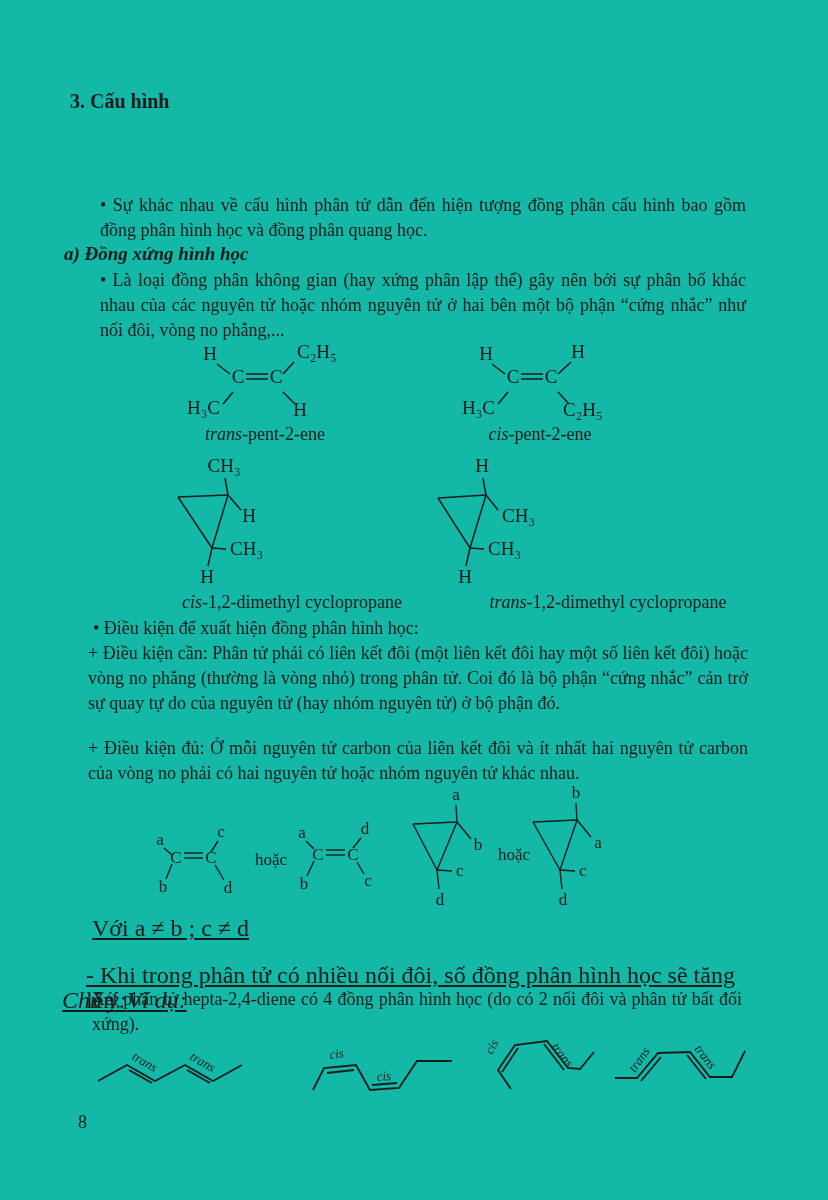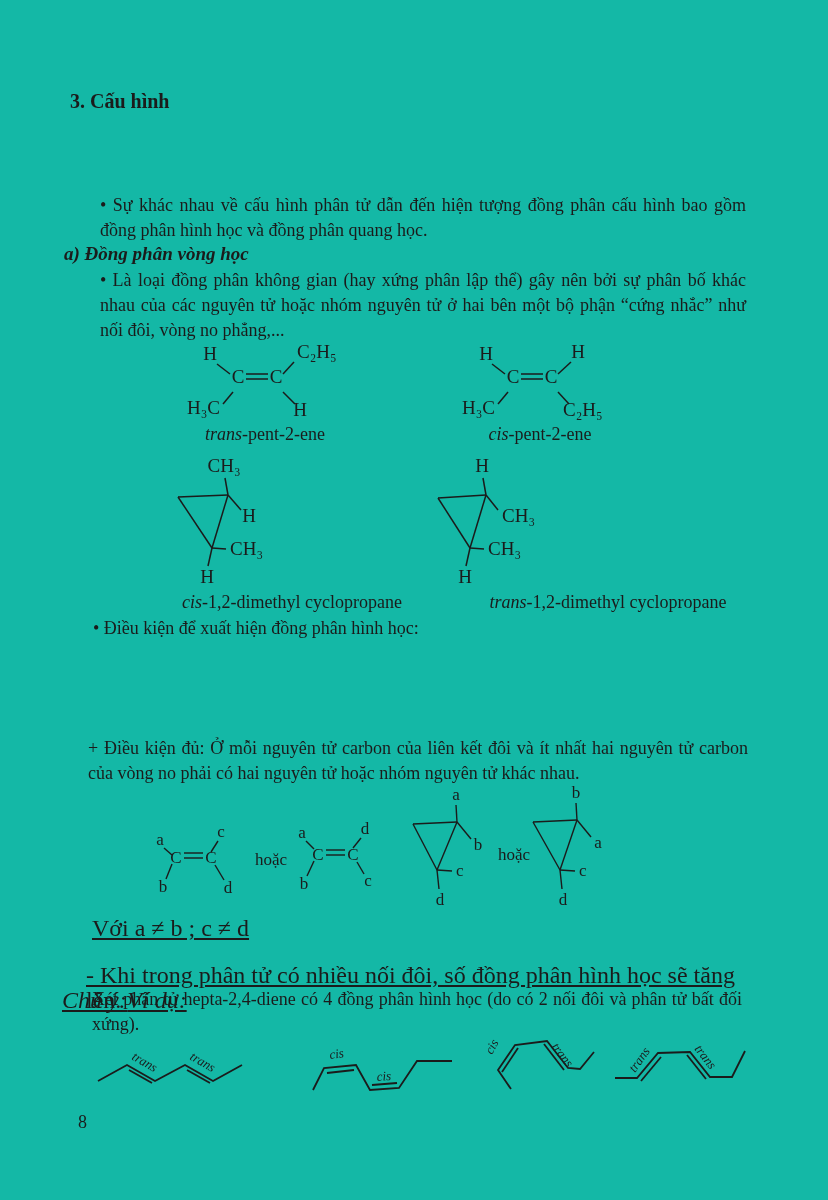--- a/index.html
+++ b/index.html
@@ -36,21 +36,21 @@
 </head>
 <body>
 
 <div class="page">
 
   <h1 class="abs title" style="left:70px; top:90px;">3. Cấu hình</h1>
 
 
   <p class="abs para" style="left:100px; top:193px; width:646px;">• Sự khác nhau về cấu hình phân tử dẫn đến hiện tượng đồng phân cấu hình bao gồm đồng phân hình học và đồng phân quang học.</p>
 
-  <h2 class="abs heading-a" style="left:64px; top:243px;">a) Đồng phân vòng học</h2>
+  <h2 class="abs heading-a" style="left:64px; top:243px;">a) Đồng xứng hình học</h2>
 
   <p class="abs para" style="left:100px; top:268px; width:646px;">• Là loại đồng phân không gian (hay xứng phân lập thể) gây nên bởi sự phân bố khác nhau của các nguyên tử hoặc nhóm nguyên tử ở hai bên một bộ phận “cứng nhắc” như nối đôi, vòng no phẳng,...</p>
 
   <svg class="fig" style="left:150px; top:336px;" width="520" height="112" viewBox="0 0 520 112">
 
     <g>
       <g stroke-width="1.5">
         <line x1="96" y1="38" x2="118" y2="38"></line>
           <line x1="96" y1="43" x2="118" y2="43"></line>
         <line x1="67" y1="28" x2="80" y2="38"></line>
@@ -118,20 +118,21 @@
       <text class="atom" x="332" y="24" text-anchor="middle">H</text>
       <text class="atom" x="352" y="74" text-anchor="start">CH₃</text>
       <text class="atom" x="338" y="107" text-anchor="start">CH₃</text>
       <text class="atom" x="315" y="135" text-anchor="middle">H</text>
       <text class="cname" x="458" y="160" text-anchor="middle"><tspan font-style="italic">trans</tspan><tspan>-1,2-dimethyl cyclopropane</tspan></text>
     </g>
   </svg>
 
   <p class="abs para" style="left:93px; top:616px; width:655px;">• Điều kiện để xuất hiện đồng phân hình học:</p>
 
+  <p class="abs para" style="left:88px; top:641px; width:660px;">+ Điều kiện cần: Phân tử phải có liên kết đôi (một liên kết đôi hay một số liên kết đôi) hoặc vòng no phẳng (thường là vòng nhỏ) trong phân tử. Coi đó là bộ phận “cứng nhắc” cản trở sự quay tự do của nguyên tử (hay nhóm nguyên tử) ở bộ phận đó.</p>
 
   <p class="abs para" style="left:88px; top:736px; width:660px;">+ Điều kiện đủ: Ở mỗi nguyên tử carbon của liên kết đôi và ít nhất hai nguyên tử carbon của vòng no phải có hai nguyên tử hoặc nhóm nguyên tử khác nhau.</p>
 
   <svg class="fig" style="left:100px; top:782px;" width="640" height="140" viewBox="0 0 640 140">
 
     <g>
       <g stroke-width="1.4">
         <line x1="84" y1="71" x2="103" y2="71"></line>
           <line x1="84" y1="76" x2="103" y2="76"></line>
         <line x1="64" y1="66" x2="72" y2="73"></line>

